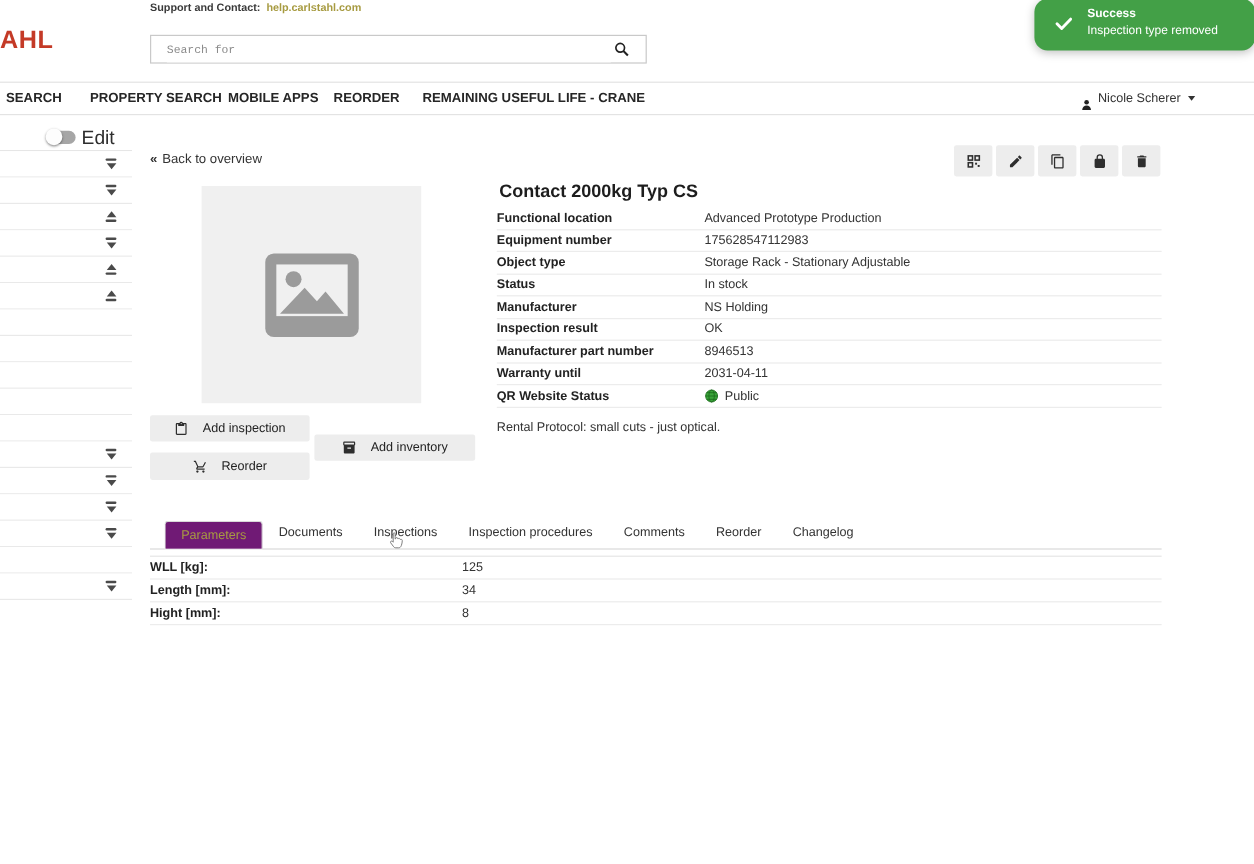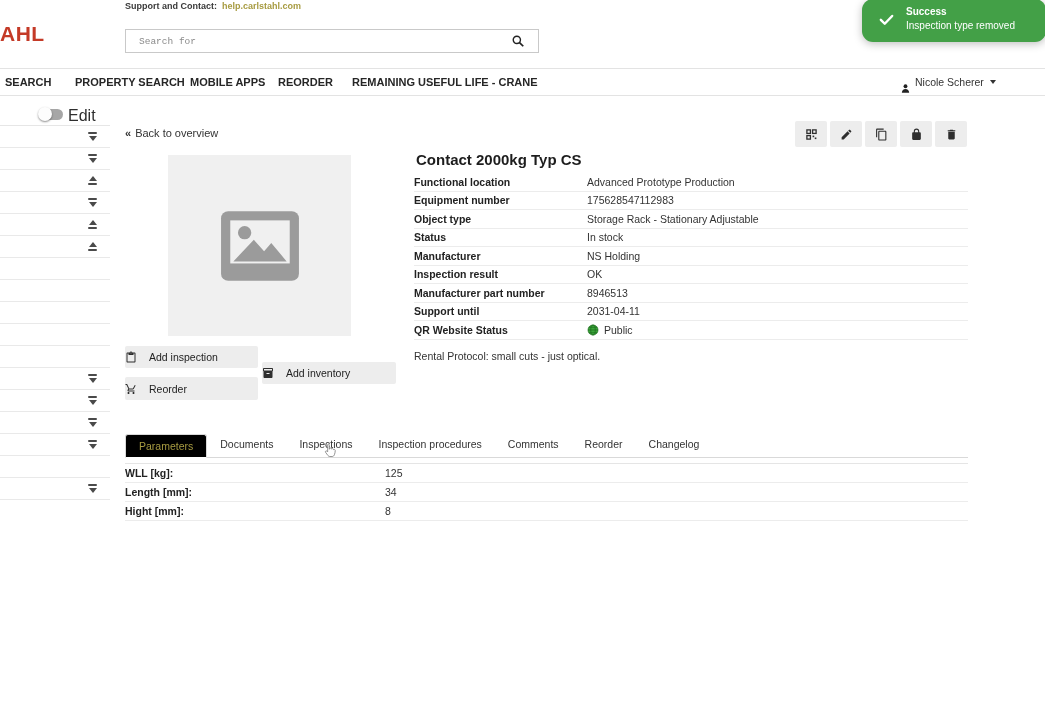--- a/index.html
+++ b/index.html
@@ -63,30 +63,30 @@
 
   .prod-title{position:absolute;left:416px;top:151px;font-size:15px;font-weight:bold;color:#1d1d1d;}
   .prop-table{position:absolute;left:414px;top:173px;width:554px;}
   .prop-row{display:flex;height:18.5px;align-items:center;border-bottom:1px solid var(--row-border);font-size:10.5px;}
   .prop-row .pl{width:173px;font-weight:bold;color:#222;}
   .prop-row .pv{color:#333;display:flex;align-items:center;gap:5px;}
   .globe{width:12px;height:12px;}
 
   .rental-note{position:absolute;left:414px;top:350px;font-size:10.5px;color:#333;}
 
-  .act-btn{position:absolute;height:22px;background:var(--button-bg);border:0;border-radius:2px;font-size:10.5px;color:#222;font-family:"Liberation Sans",sans-serif;display:flex;align-items:center;justify-content:flex-start;gap:12px;cursor:pointer;}
+  .act-btn{position:absolute;height:22px;background:var(--button-bg);border:0;border-radius:2px;font-size:10.5px;color:#222;font-family:"Liberation Sans",sans-serif;display:flex;align-items:center;justify-content:center;gap:12px;cursor:pointer;}
   .act-btn svg{width:12px;height:12px;color:#2e2e2e;}
   .btn-insp{left:125px;top:346px;width:133px;}
   .btn-inv{left:262px;top:346px;width:134px;margin-top:16px;}
   .btn-reo{left:125px;top:377px;width:133px;height:23px;}
 
   
   .tabs{position:absolute;left:125px;top:434px;width:843px;height:24px;border-bottom:1px solid #d9d9d9;display:flex;align-items:flex-end;}
   .tab{height:24px;line-height:23px;padding:0 13px;font-size:10.5px;color:#333;cursor:pointer;white-space:nowrap;}
-  .tab.active{background:#000000;border:1px solid #d9d9d9;border-bottom:1px solid #fff;border-radius:3px 3px 0 0;color:var(--olive);margin-bottom:-1px;}
+  .tab.active{background:#701a75;border:1px solid #d9d9d9;border-bottom:1px solid #fff;border-radius:3px 3px 0 0;color:var(--olive);margin-bottom:-1px;margin-left:12px;}
   .cursor-hand{position:absolute;left:321px;top:441px;width:17px;height:19px;z-index:10;pointer-events:none;}
 
   
   .param-table{position:absolute;left:125px;top:463px;width:843px;border-top:1px solid #e5e5e5;}
   .param-row{display:flex;height:19px;align-items:center;border-bottom:1px solid var(--row-border);font-size:10.5px;}
   .param-row .pl{width:260px;font-weight:bold;color:#222;}
   .param-row .pv{color:#333;}
 </style>
 </head>
 <body>
@@ -291,21 +291,21 @@
       </div>
     <div class="prop-row">
         <span class="pl">Inspection result</span>
         <span class="pv">OK</span>
       </div>
     <div class="prop-row">
         <span class="pl">Manufacturer part number</span>
         <span class="pv">8946513</span>
       </div>
     <div class="prop-row">
-        <span class="pl">Support until</span>
+        <span class="pl">Warranty until</span>
         <span class="pv">2031-04-11</span>
       </div>
     <div class="prop-row">
       <span class="pl">QR Website Status</span>
       <span class="pv">
         <svg class="globe" viewBox="0 0 24 24">
           <circle cx="12" cy="12" r="10" fill="#3aa53a"></circle>
           <g stroke="#1d6b1d" stroke-width="1.4" fill="none">
             <circle cx="12" cy="12" r="10"></circle>
             <ellipse cx="12" cy="12" rx="4.5" ry="10"></ellipse>

